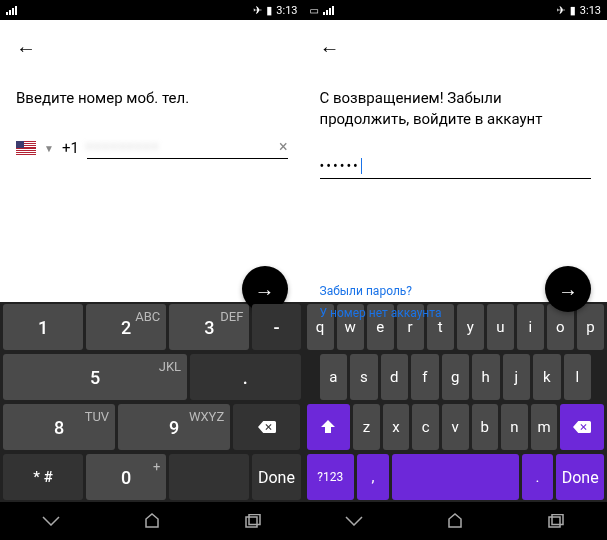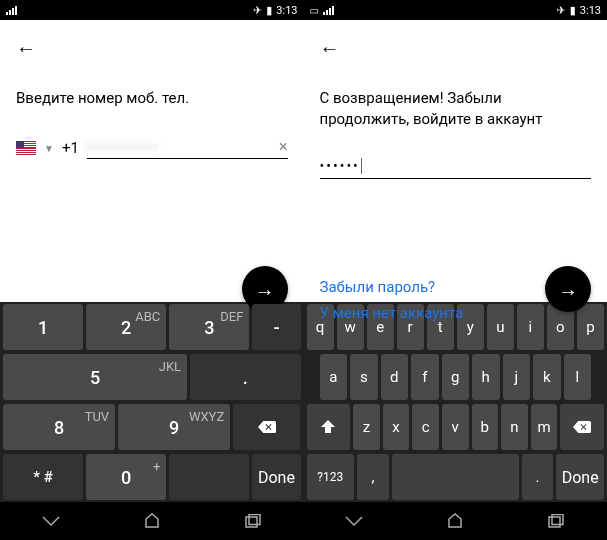--- a/index.html
+++ b/index.html
@@ -17,31 +17,31 @@
 .flag{width:20px;height:14px;background:linear-gradient(#b22234 0,#b22234 7.7%,#fff 7.7%,#fff 15.4%,#b22234 15.4%,#b22234 23%,#fff 23%,#fff 30.8%,#b22234 30.8%,#b22234 38.5%,#fff 38.5%,#fff 46.2%,#b22234 46.2%,#b22234 53.8%,#fff 53.8%,#fff 61.5%,#b22234 61.5%,#b22234 69.2%,#fff 69.2%,#fff 76.9%,#b22234 76.9%,#b22234 84.6%,#fff 84.6%,#fff 92.3%,#b22234 92.3%);position:relative}
 .flag::before{content:"";position:absolute;top:0;left:0;width:8px;height:7px;background:#3c3b6e}
 .dd{color:#888;font-size:10px}
 .cc{font-size:15px;color:#000}
 .phone-input{flex:1;display:flex;align-items:center;border-bottom:1px solid #000;padding-bottom:2px}
 .blur{filter:blur(3px);color:#999;font-size:14px;flex:1}
 .clear-x{color:#888;font-size:16px;cursor:pointer}
 .pwd-field{border-bottom:1px solid #000;padding-bottom:4px;font-size:14px;letter-spacing:2px}
 .cursor{border-right:1px solid #1a73e8;padding-right:1px}
 .fab{position:absolute;right:16px;top:246px;width:46px;height:46px;border-radius:50%;background:#000;color:#fff;display:flex;align-items:center;justify-content:center;font-size:20px;cursor:pointer;box-shadow:0 2px 5px rgba(0,0,0,.3)}
-.links{position:absolute;left:16px;top:258px;font-size:15px}
+.links{position:absolute;left:16px;top:264px;font-size:12px}
 .links div{color:#1a73e8;margin-bottom:8px;cursor:pointer}
 .keyboard{height:200px;background:#222;display:flex;flex-direction:column}
 .krow{flex:1;display:flex;gap:3px;padding:2px 3px}
 .key{flex:1;background:#4a4a4a;display:flex;flex-direction:column;align-items:center;justify-content:center;color:#fff;border-radius:3px;cursor:pointer;position:relative}
 .key.dark{background:#333}
 .key .num{font-size:18px;font-weight:500}
 .key .abc{font-size:13px;color:#bbb;position:absolute;top:5px;right:6px}
 .key.dash{flex:0.6}
 .kq{flex:1;background:#4a4a4a;color:#fff;display:flex;align-items:center;justify-content:center;font-size:15px;border-radius:3px;cursor:pointer}
-.kq.dark{background:#404040}
+.kq.dark{background:#6d28d9}
 .kq.wide{flex:1.5}
 .kq.space{flex:4}
 .done{font-size:16px}
 .navbar{height:38px;background:#000;display:flex;align-items:center;justify-content:space-around;color:#aaa}
 .nav-icon{width:24px;height:24px;display:flex;align-items:center;justify-content:center}
 .bksp svg,.shift svg{width:18px;height:14px}
 </style>
 </head>
 <body>
 
@@ -168,21 +168,21 @@
       <span>▮</span>
       <span>3:13</span>
     </div>
   </div>
   <div class="content">
     <div class="back-arrow">←</div>
     <div class="heading">С возвращением! Забыли продолжить, войдите в аккаунт</div>
     <div class="pwd-field"><span class="cursor">••••••</span></div>
     <div class="links">
       <div>Забыли пароль?</div>
-      <div>У меня нет аккаунта</div>
+      <div>У номер нет аккаунта</div>
     </div>
     <div class="fab">→</div>
   </div>
 
   <div class="keyboard">
     <div class="krow" id="qr1">
         <div class="kq">q</div>
         <div class="kq">w</div>
         <div class="kq">e</div>
         <div class="kq">r</div>

